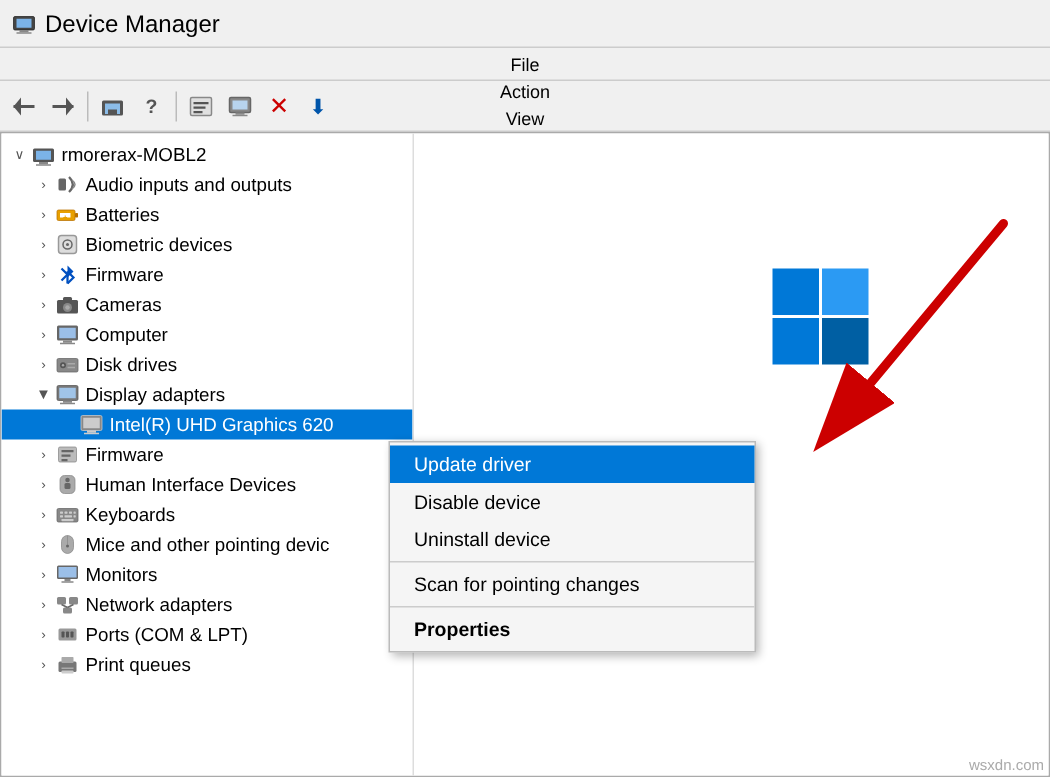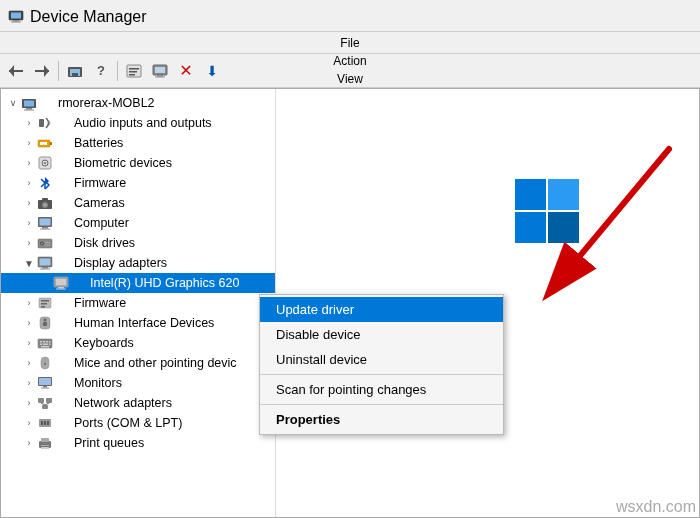--- a/index.html
+++ b/index.html
@@ -120,21 +120,20 @@
       height: 16px;
       margin-right: 4px;
       display: inline-flex;
       align-items: center;
       justify-content: center;
       flex-shrink: 0;
     }
     .tree-label {
       font-size: 12.5px;
       color: inherit;
-      margin-left: 17px;
     }
 
     
     .context-menu {
       position: absolute;
       left: 258px;
       top: 205px;
       width: 245px;
       background: #f5f5f5;
       border: 1px solid #bbb;
@@ -182,21 +181,21 @@
       width: 130px;
       height: 130px;
       pointer-events: none;
     }
 
     
     .watermark {
       position: absolute;
       bottom: 2px;
       right: 4px;
-      font-size: 16px;
+      font-size: 10px;
       color: #aaa;
     }
   </style>
 </head>
 <body>
 
 <div class="title-bar">
   <div class="title-bar-icon">
     
     <svg width="16" height="16" viewBox="0 0 16 16">

